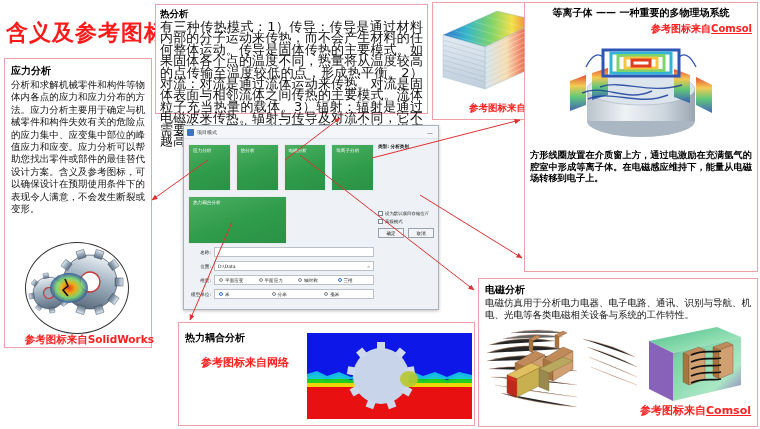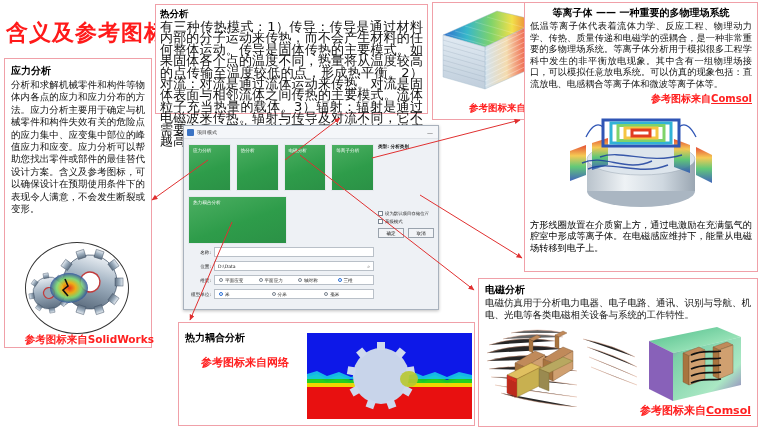--- a/index.html
+++ b/index.html
@@ -52,21 +52,21 @@
 
   
   #thermal-img-panel { left:432px; top:2px; width:114px; height:118px; padding:2px; }
   #thermal-img-panel .caption-red { font-size:9.5px; position:absolute; bottom:4px; left:0; right:0; }
 
   
   #plasma-panel { left:524px; top:2px; width:234px; height:270px; padding:3px 5px; }
   #plasma-panel .ptitle { font-size:10px; text-align:center; }
   #plasma-panel .ptext  { font-size:9.2px; line-height:11.6px; text-align:justify; }
   #plasma-panel .caption-red { font-size:10px; margin:2px 0 1px; }
-  #plasma-panel .ptext2 { font-size:9.2px; line-height:11.6px; text-align:justify; }
+  #plasma-panel .ptext2 { font-size:9.2px; line-height:11.6px; text-align:justify;font-weight:bold; }
 
   
   #coupled-panel { left:178px; top:322px; width:297px; height:104px; }
   #coupled-panel .ptitle { font-size:10px; }
   #coupled-panel .ptext  { font-size:9.5px; line-height:12px; }
   #coupled-panel .caption-red { font-size:11px; text-align:left; }
 
   
   #em-panel { left:478px; top:278px; width:280px; height:149px; padding:4px 6px; }
   #em-panel .ptitle { font-size:10px; }
@@ -257,21 +257,20 @@
         <line x1="30" y1="21" x2="72" y2="33"></line>
           <line x1="40" y1="17" x2="82" y2="29"></line>
         <line x1="52" y1="12" x2="94" y2="24"></line>
       </g>
     </svg>
     <div class="caption-red">参考图标来自网络</div>
   </div>
 
   <div class="panel" id="plasma-panel">
     <div class="ptitle">等离子体 —— 一种重要的多物理场系统</div>
-    <div class="ptext">低温等离子体代表着流体力学、反应工程、物理动力学、传热、质量传递和电磁学的强耦合，是一种非常重要的多物理场系统。等离子体分析用于模拟很多工程学科中发生的非平衡放电现象。其中含有一组物理场接口，可以模拟任意放电系统。可以仿真的现象包括：直流放电、电感耦合等离子体和微波等离子体等。</div>
     <div class="caption-red">
       <span>参考图标来自</span><span class="u">Comsol</span>
     </div>
     <div style="text-align:center;">
       <svg width="170" height="108" viewBox="0 0 170 108">
         <defs>
           <linearGradient id="chamber" x1="0" y1="0" x2="1" y2="0">
             <stop offset="0%" stop-color="#b9c3cc"></stop>
             <stop offset="35%" stop-color="#eef2f5"></stop>
             <stop offset="70%" stop-color="#cfd8e0"></stop>

